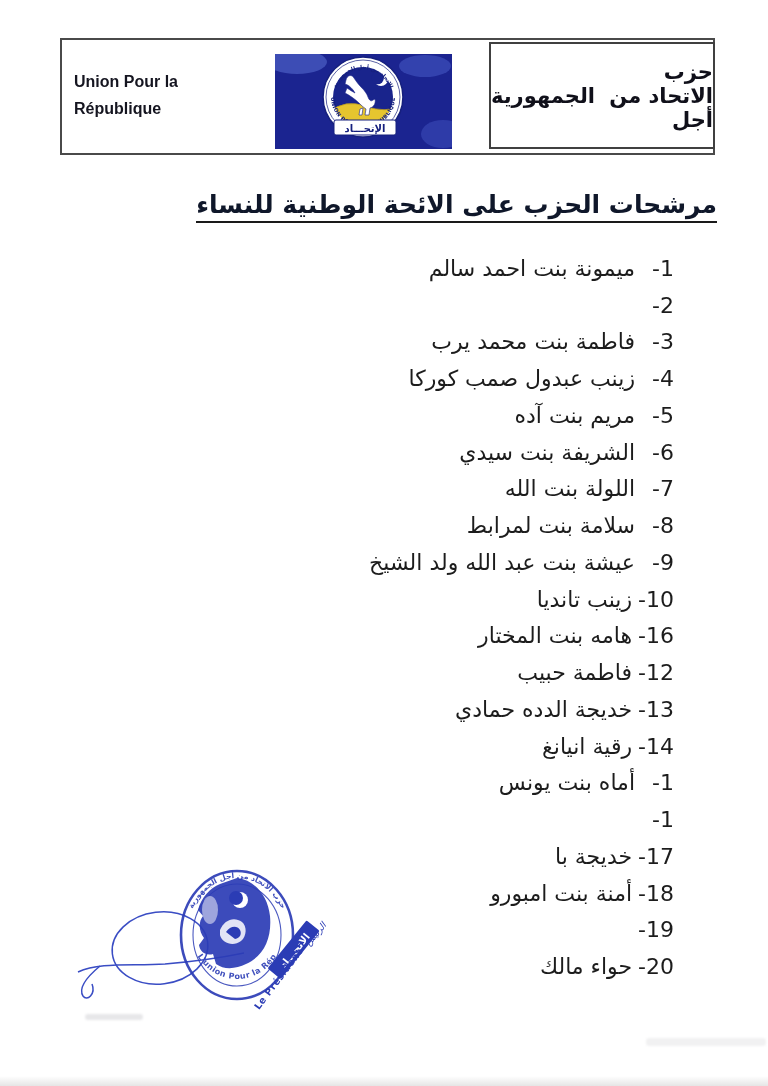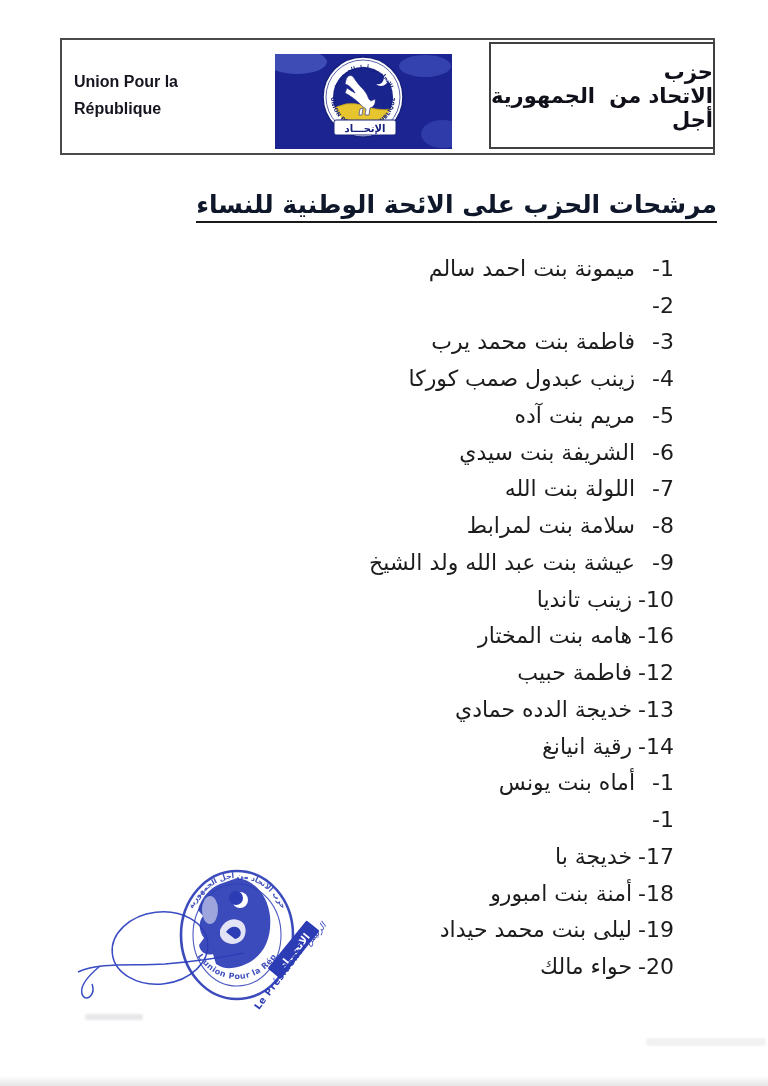--- a/index.html
+++ b/index.html
@@ -162,21 +162,20 @@
       <div class="row">
         <span class="num">17-</span>
         <span class="name">خديجة با</span>
       </div>
       <div class="row">
         <span class="num">18-</span>
         <span class="name">أمنة بنت امبورو</span>
       </div>
       <div class="row">
         <span class="num">19-</span>
-        <span class="name">ليلى بنت محمد حيداد</span>
       </div>
       <div class="row">
         <span class="num">20-</span>
         <span class="name">حواء مالك</span>
       </div>
     </div>
 
   <div class="stamp-wrap">
     <svg width="295" height="178" viewBox="0 0 295 178">
 

